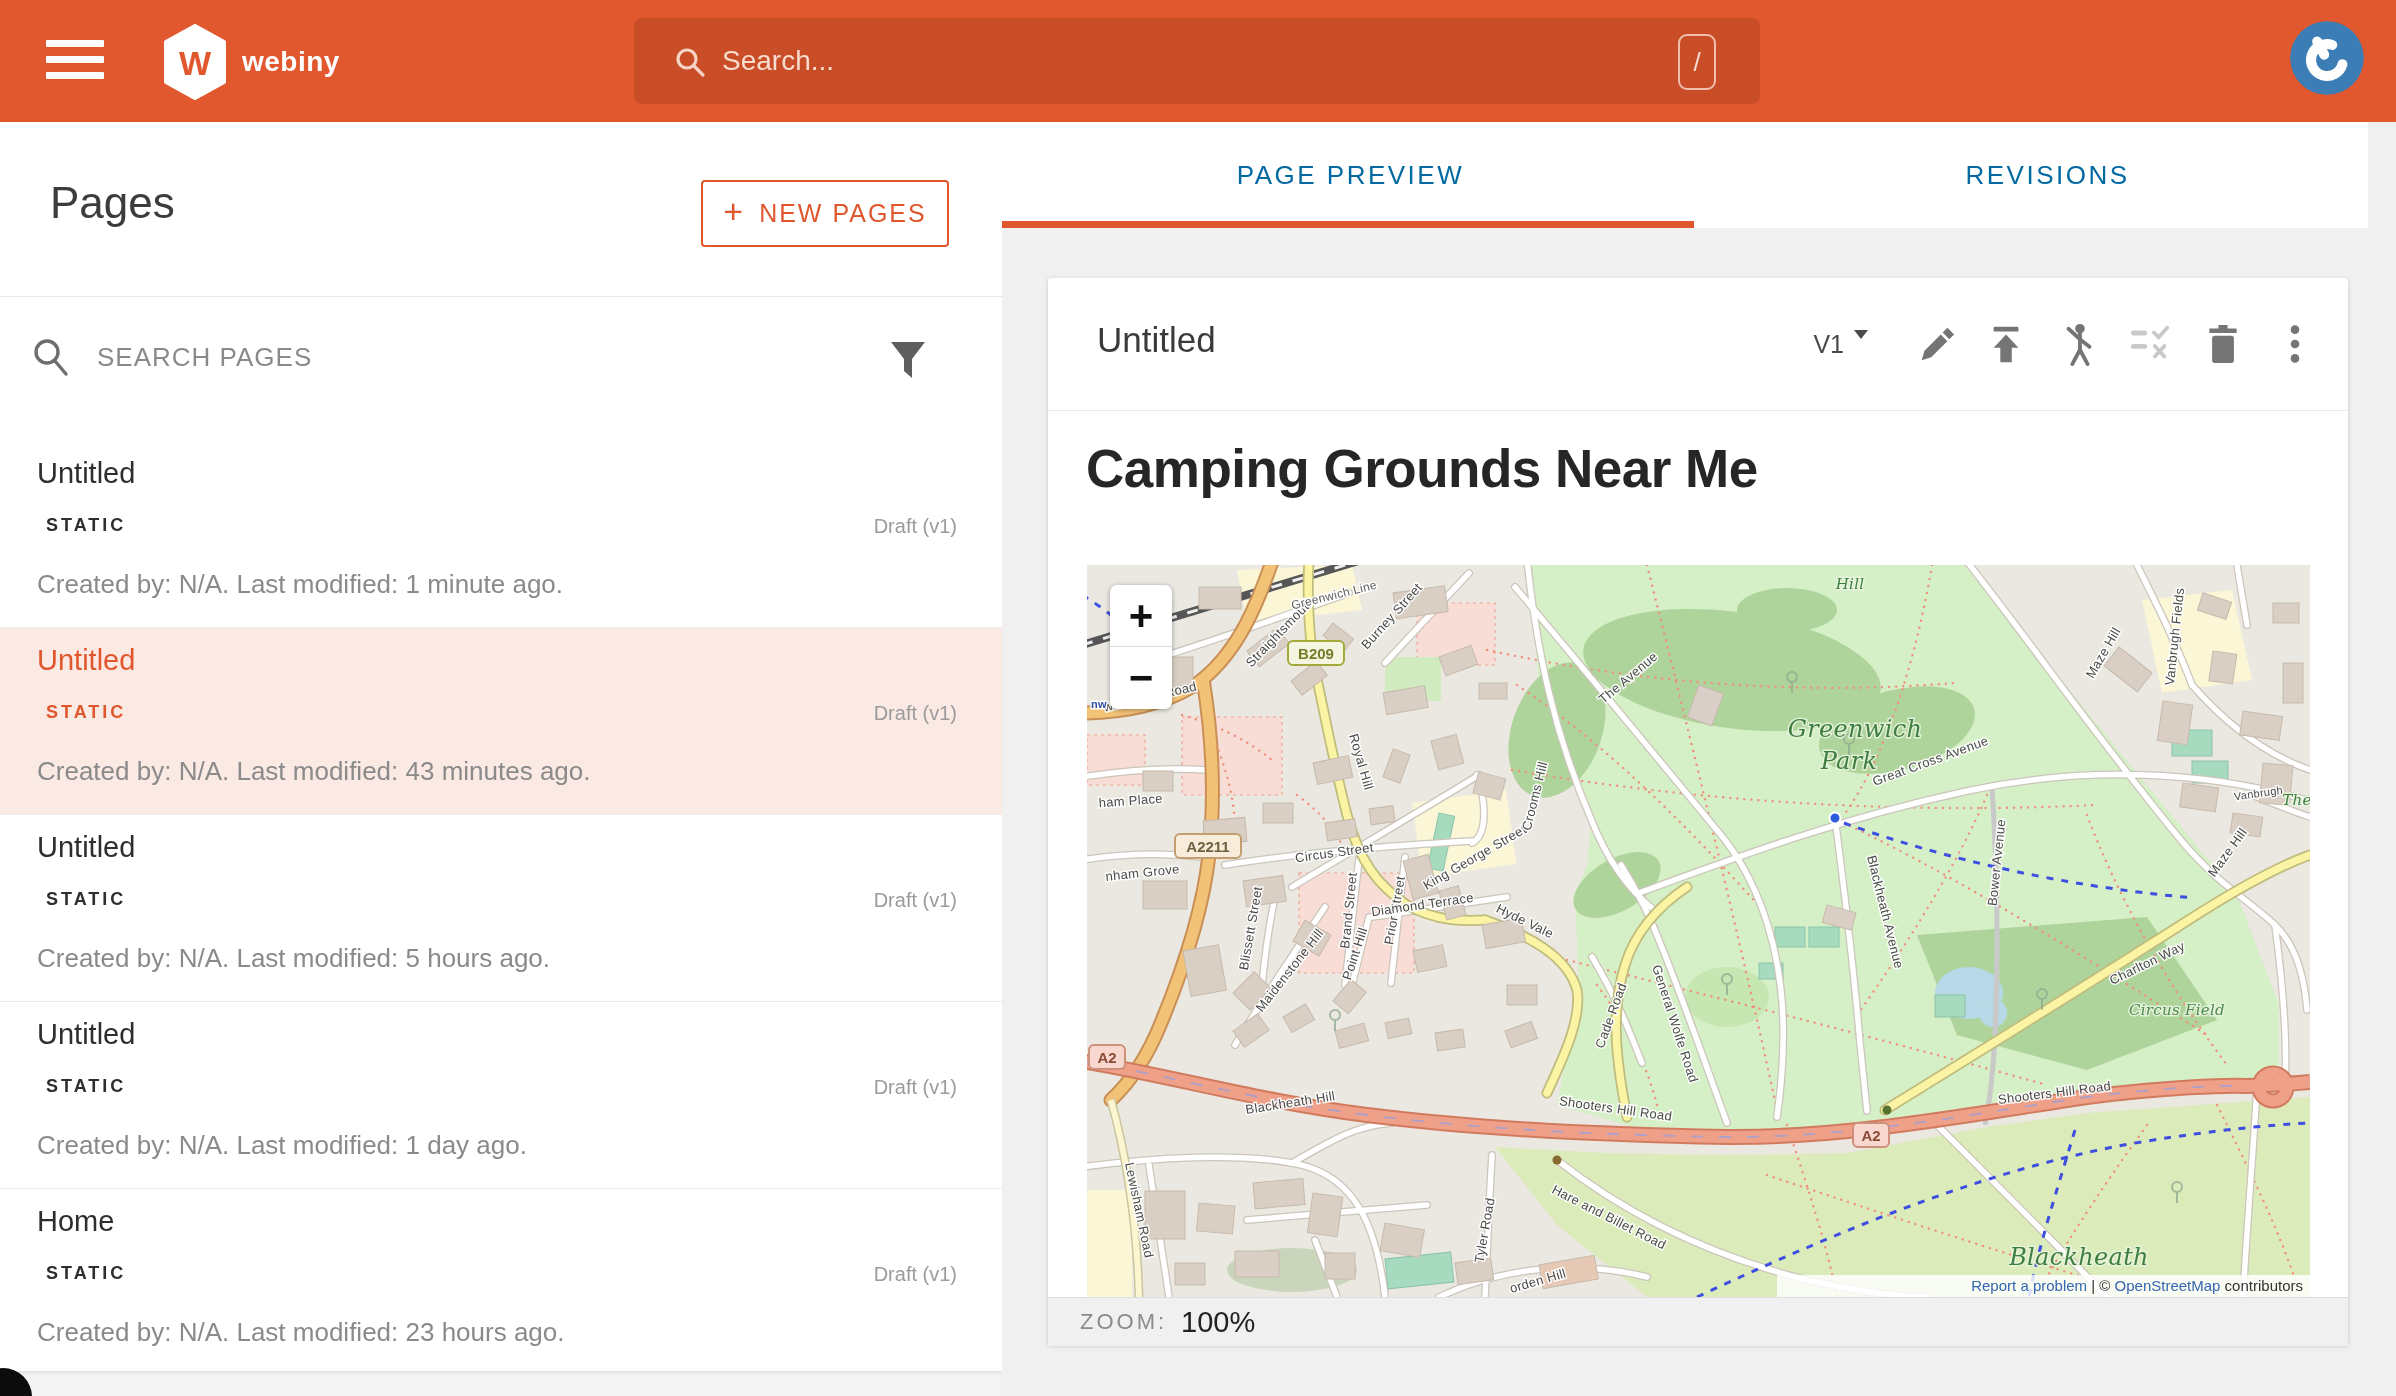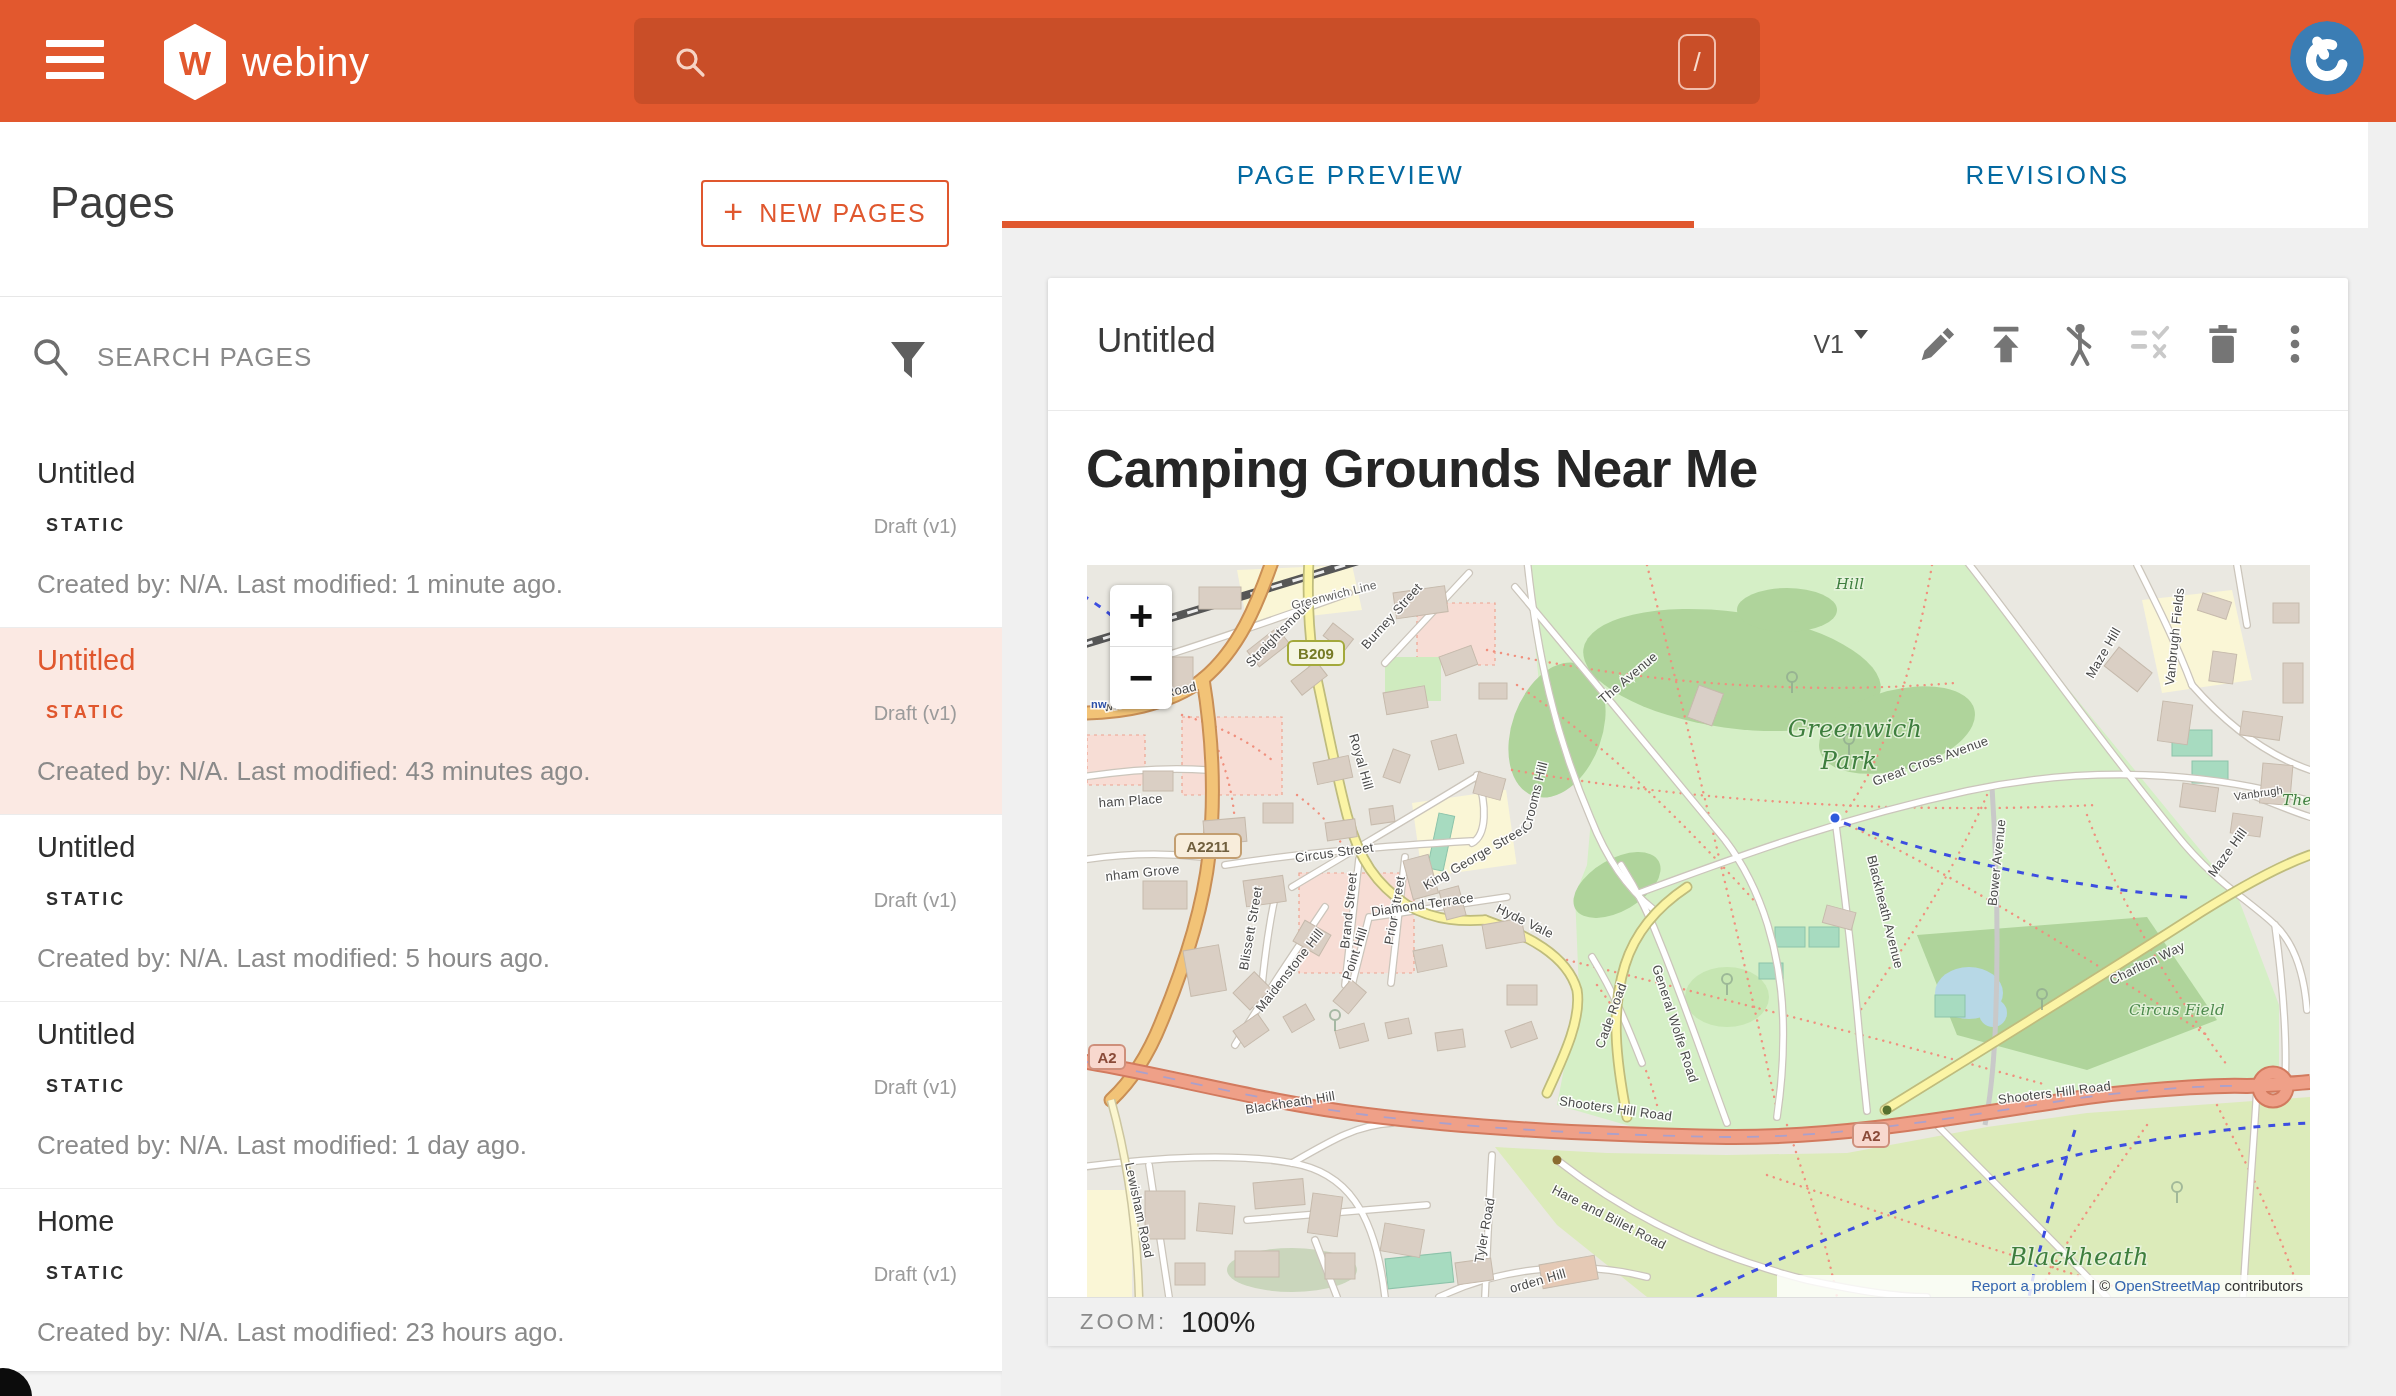--- a/index.html
+++ b/index.html
@@ -5,21 +5,21 @@
   html,body{margin:0;padding:0}
   body{width:2396px;height:1396px;overflow:hidden;font-family:"Liberation Sans",sans-serif;background:#F0F0F0;position:relative}
   #app{position:absolute;inset:0}
   .abs{position:absolute}
 
   
   .topbar{position:absolute;left:0;top:0;width:2396px;height:122px;background:var(--header,#E2582E);z-index:30}
   .menu-btn{position:absolute;left:46px;top:40px;width:58px;height:44px;cursor:pointer}
   .menu-btn i{display:block;height:7px;background:#fff;border-radius:1px;margin-bottom:9px}
   .logo{position:absolute;left:162px;top:18px;height:88px;display:flex;align-items:center}
-  .logo-text{color:#fff;font-size:40px;font-weight:400;letter-spacing:.5px;margin-left:14px}
+  .logo-text{color:#fff;font-size:28px;font-weight:700;letter-spacing:.5px;margin-left:14px}
   .searchbar{position:absolute;left:634px;top:18px;width:1126px;height:86px;background:var(--searchpill,#C94E28);border-radius:8px;display:flex;align-items:center}
   .searchbar input{flex:1;background:transparent;border:0;outline:0;color:#FDEDE5;font-size:28px;font-family:"Liberation Sans",sans-serif;margin-left:16px}
   .searchbar input::placeholder{color:#F8DCCE}
   .slash-badge{position:absolute;right:44px;top:16px;width:34px;height:52px;border:2px solid rgba(255,230,219,.75);border-radius:9px;color:#F8DCCE;font-size:26px;display:flex;align-items:center;justify-content:center}
   .avatar{position:absolute;left:2290px;top:21px;width:74px;height:74px;border-radius:50%;cursor:pointer}
 
   
   .left-panel{position:absolute;left:0;top:122px;width:1002px;height:1274px;background:#fff;z-index:5}
   .pages-title{position:absolute;left:50px;top:56px;font-size:44px;color:#3C3C3C}
   .new-page-btn{position:absolute;left:701px;top:58px;width:248px;height:67px;border:2px solid var(--accent,#E0572E);border-radius:4px;background:#fff;color:var(--accent,#E0572E);font-size:25px;letter-spacing:2px;display:flex;align-items:center;justify-content:center;gap:14px;cursor:pointer;font-family:"Liberation Sans",sans-serif}
@@ -93,20 +93,21 @@
         <polygon points="33,2 62,18 62,58 33,74 4,58 4,18" fill="#fff" stroke="#fff" stroke-width="4" stroke-linejoin="round"></polygon>
         <text x="33" y="51" text-anchor="middle" font-size="34" font-weight="bold" fill="#E2582E" font-family="Liberation Sans, sans-serif">W</text>
       </svg>
       <span class="logo-text">webiny</span>
     </div>
     <div class="searchbar">
       <svg class="abs" style="left:40px;top:28px" width="32" height="32" viewBox="0 0 32 32">
         <circle cx="13" cy="13" r="9" fill="none" stroke="#F6D3C4" stroke-width="3.2"></circle>
         <line x1="20" y1="20" x2="29" y2="29" stroke="#F6D3C4" stroke-width="3.2" stroke-linecap="round"></line>
       </svg>
+      <input style="margin-left: 86px;" placeholder="Search...">
       <div class="slash-badge">/</div>
     </div>
     <svg class="avatar" width="74" height="74" viewBox="0 0 74 74">
       <circle cx="37" cy="37" r="37" fill="#3B7DB4"></circle>
       <g transform="translate(37,39) rotate(-28)">
         <circle r="16" fill="none" stroke="#fff" stroke-width="10" stroke-linecap="round" stroke-dasharray="76 25" stroke-dashoffset="-12"></circle>
         <line x1="0" y1="-6" x2="0" y2="-21" stroke="#fff" stroke-width="10" stroke-linecap="round"></line>
       </g>
     </svg>
   </div>

